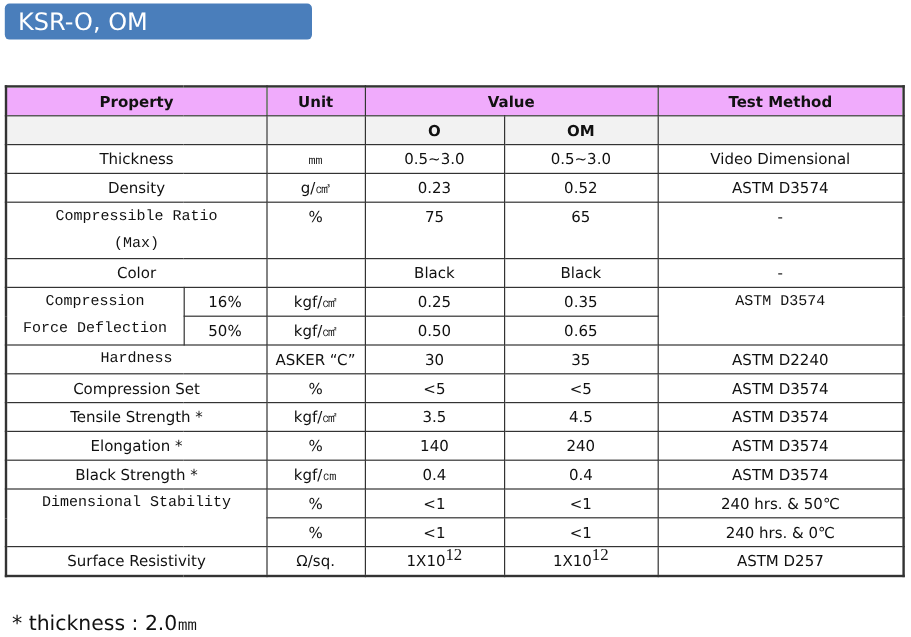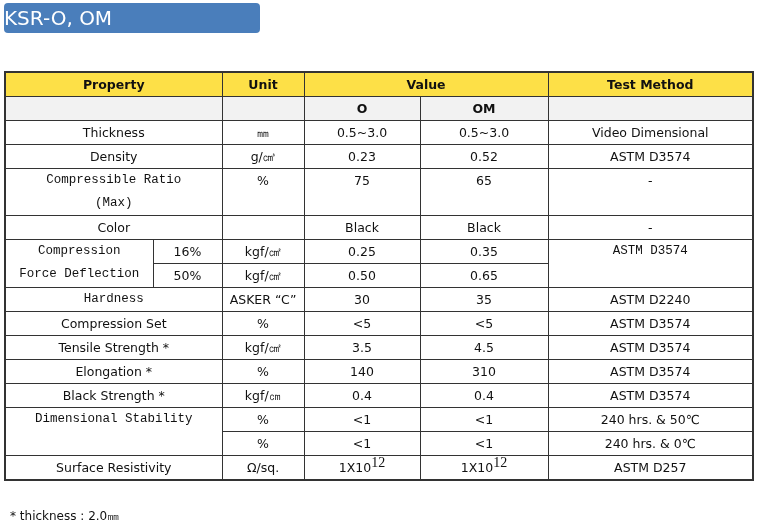--- a/index.html
+++ b/index.html
@@ -5,50 +5,50 @@
   html, body { margin: 0; padding: 0; background: #ffffff; }
   body {
     width: 759px; height: 531px; position: relative; overflow: hidden;
     font-family: "DejaVu Sans", "Liberation Sans", sans-serif;
     color: #111;
   }
   .title-bar {
     position: absolute; left: 4px; top: 3px; width: 256px; height: 30px;
     background: #4a7ebb; border-radius: 4px;
     color: #ffffff; font-size: 20px; line-height: 30px;
-    box-sizing: border-box;
+    padding-left: 11px; box-sizing: border-box;
     font-family: "DejaVu Sans", sans-serif; letter-spacing: 0px;
   }
   table.spec {
     position: absolute; left: 4px; top: 71px;
     border-collapse: collapse; table-layout: fixed;
     width: 748px;
     font-size: 12.5px;
   }
   table.spec td, table.spec th {
     border: 1px solid #333;
     padding: 0 6px;
     height: 23px;
     line-height: 23px;
     text-align: center;
     vertical-align: top;
     white-space: nowrap;
     overflow: hidden;
   }
-  table.spec th { font-weight: bold; background: #fde047; }
+  table.spec th { font-weight: bold; background: #f0abfc; }
   table.spec tr.sub th { background: #f2f2f2; }
   table.spec { border: 2px solid #333; }
   td.prop { text-align: left; margin-left: 28px; }
   td.prop-multi { text-align: left; line-height: 19px; padding-top: 2px; }
   td.vmid { vertical-align: middle; font-family: Liberation Mono, monospace; }
   td.tall { height: 47px; font-family: Liberation Mono, monospace; }
   sup { font-size: 14px; line-height: 0; vertical-align: 5px; font-family: Liberation Serif, serif; }
   .footnote {
     position: absolute; left: 10px; top: 508px;
-    font-size: 12px; color: #111;
+    font-size: 17px; color: #111;
   }
 </style>
 </head>
 <body>
 
 <div class="title-bar">KSR-O, OM</div>
 
 <table class="spec">
   <colgroup>
     <col style="width:148px">
@@ -147,21 +147,21 @@
     <td>kgf/㎠</td>
     <td>3.5</td>
     <td>4.5</td>
     <td>ASTM D3574</td>
   </tr>
 
   <tr>
     <td colspan="2" class="prop">Elongation *</td>
     <td>%</td>
     <td>140</td>
-    <td>310</td>
+    <td>240</td>
     <td>ASTM D3574</td>
   </tr>
 
   <tr>
     <td colspan="2" class="prop">Black Strength *</td>
     <td>kgf/㎝</td>
     <td>0.4</td>
     <td>0.4</td>
     <td>ASTM D3574</td>
   </tr>

